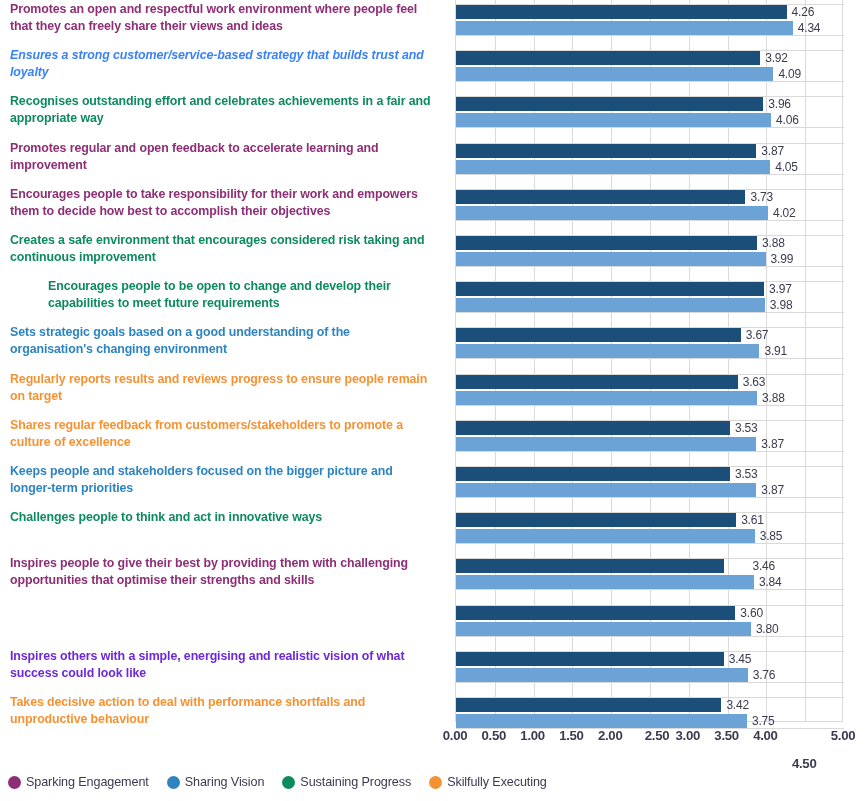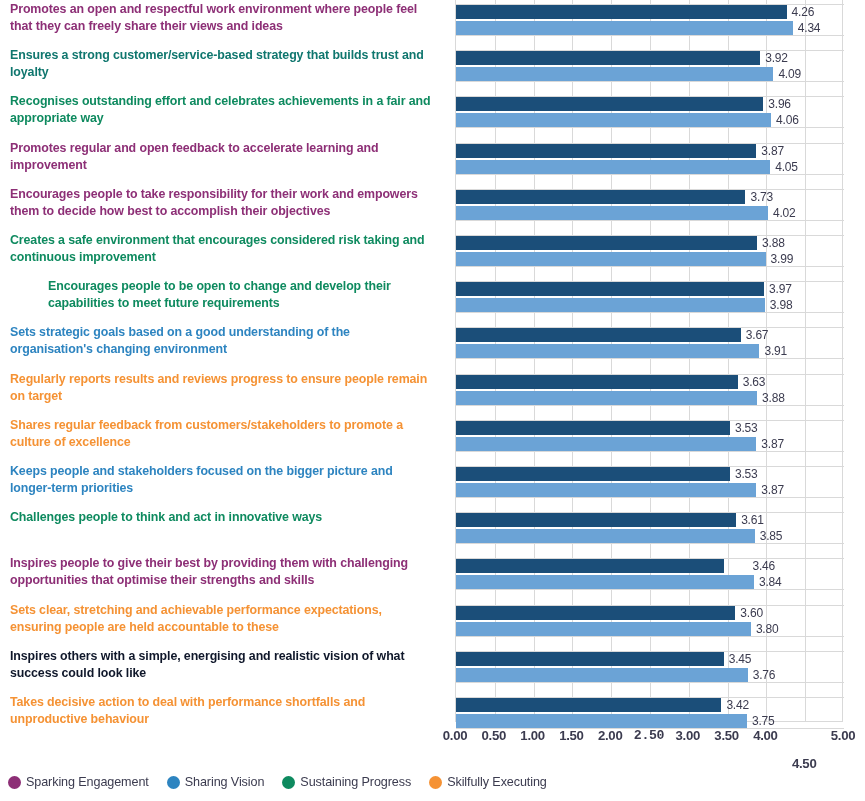--- a/index.html
+++ b/index.html
@@ -243,21 +243,21 @@
         <div class="hline" style="top: 697px;"></div>
         <div class="bar bar-a" style="top: 698px; width: 265.392px; background: rgb(27, 78, 121);"></div>
         <div class="bar-val" style="top: 698px; left: 265.392px;">3.42</div>
         <div class="bar bar-b" style="top: 714px; width: 291px; background: rgb(107, 163, 214);"></div>
         <div class="bar-val" style="top: 714px; left: 291px;">3.75</div>
       </div>
   <div class="cat-row" style="top: 1px;">
         <div class="cat-label" style="color: rgb(141, 47, 118);">Promotes an open and respectful work environment where people feel that they can freely share their views and ideas</div>
       </div>
       <div class="cat-row" style="top: 47.2px;">
-        <div class="cat-label" style="color: #0f766e;">Ensures a strong customer/service-based strategy that builds trust and loyalty</div>
+        <div class="cat-label" style="color: #3b82f6; font-style: italic;">Ensures a strong customer/service-based strategy that builds trust and loyalty</div>
       </div>
       <div class="cat-row" style="top: 93.4px;">
         <div class="cat-label" style="color: rgb(14, 138, 95);">Recognises outstanding effort and celebrates achievements in a fair and appropriate way</div>
       </div>
       <div class="cat-row" style="top: 139.6px;">
         <div class="cat-label" style="color: rgb(141, 47, 118);">Promotes regular and open feedback to accelerate learning and improvement</div>
       </div>
       <div class="cat-row" style="top: 185.8px;">
         <div class="cat-label" style="color: rgb(141, 47, 118);">Encourages people to take responsibility for their work and empowers them to decide how best to accomplish their objectives</div>
       </div>
@@ -278,38 +278,35 @@
       </div>
       <div class="cat-row" style="top: 509.2px;">
         <div class="cat-label" style="color: rgb(14, 138, 95);">Challenges people to think and act in innovative ways</div>
       </div>
       <div class="cat-row" style="top: 463px;">
         <div class="cat-label" style="color: rgb(45, 132, 192);">Keeps people and stakeholders focused on the bigger picture and longer-term priorities</div>
       </div>
       <div class="cat-row" style="top: 555.4px;">
         <div class="cat-label" style="color: rgb(141, 47, 118);">Inspires people to give their best by providing them with challenging opportunities that optimise their strengths and skills</div>
       </div>
-      <div class="cat-row" style="top: 601.6px;">
-        <div class="cat-label" style="color: rgb(245, 146, 52);">Sets clear, stretching and achievable performance expectations, ensuring people are held accountable to these</div>
-      </div>
       <div class="cat-row" style="top: 647.8px;">
-        <div class="cat-label" style="color: #0f172a;">Inspires others with a simple, energising and realistic vision of what success could look like</div>
+        <div class="cat-label" style="color: #6d28d9;">Inspires others with a simple, energising and realistic vision of what success could look like</div>
       </div>
       <div class="cat-row" style="top: 694px;">
         <div class="cat-label" style="color: rgb(245, 146, 52);">Takes decisive action to deal with performance shortfalls and unproductive behaviour</div>
       </div>
     </div>
 
   <div id="xaxis">
       <div class="xtick" style="left: 0px;">0.00</div>
       <div class="xtick" style="left: 38.8px;">0.50</div>
       <div class="xtick" style="left: 77.6px;">1.00</div>
       <div class="xtick" style="left: 116.4px;">1.50</div>
       <div class="xtick" style="left: 155.2px;">2.00</div>
-      <div class="xtick" style="left: 194px; font-family: Liberation Mono, monospace;">2.50</div>
+      <div class="xtick" style="left: 202px;">2.50</div>
       <div class="xtick" style="left: 232.8px;">3.00</div>
       <div class="xtick" style="left: 271.6px;">3.50</div>
       <div class="xtick" style="left: 310.4px;">4.00</div>
       <div class="xtick" style="left: 349.2px; margin-top: 28px;">4.50</div>
       <div class="xtick" style="left: 388px;">5.00</div>
     </div>
 
   <div id="legend">
       <div class="legend-item">
         <span class="legend-swatch" style="background: rgb(141, 47, 118);"></span>

